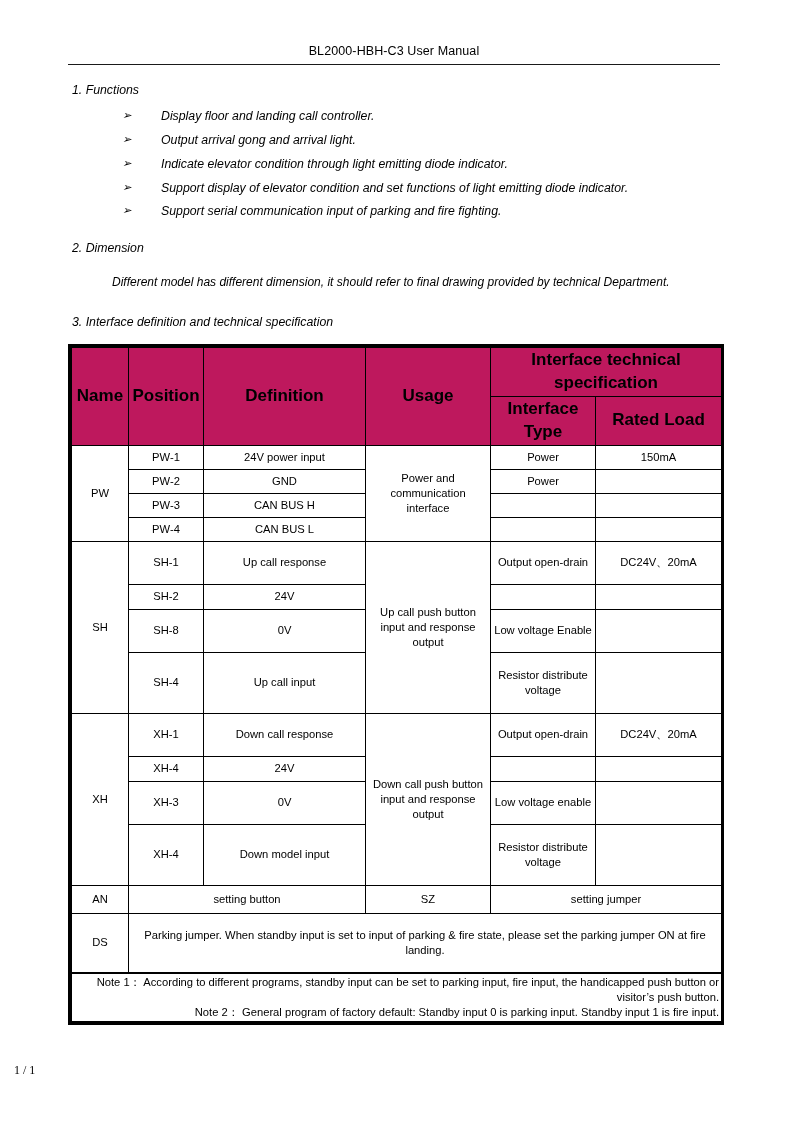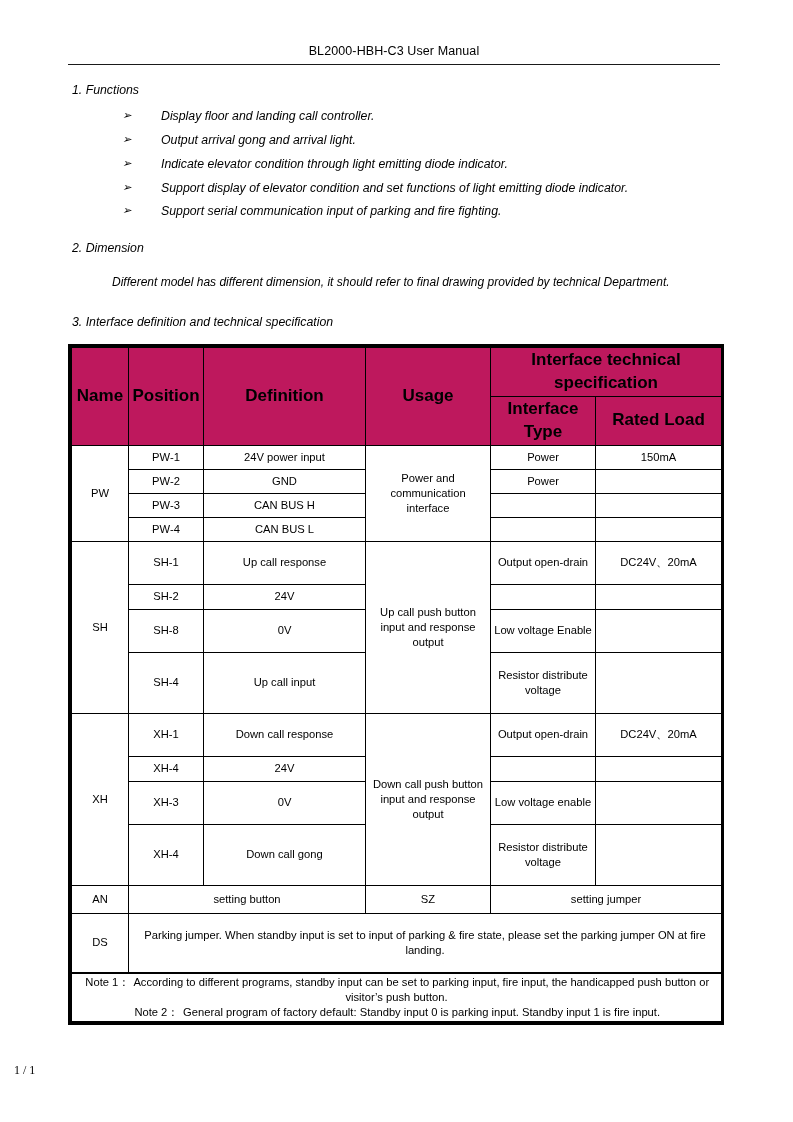--- a/index.html
+++ b/index.html
@@ -131,21 +131,21 @@
     text-align: justify;
     padding: 4px 9px 4px 9px;
     line-height: 2.0;
   }
   .notes-cell {
     padding: 3px 8px 4px 8px;
     text-align: left;
     line-height: 1.85;
     border-top: 2px solid #000 !important;
   }
-  .note-line { white-space: normal; }
+  .note-line { white-space: normal; text-align: right; }
   .note-lbl { display: inline-block; min-width: 47px; }
 
   
   .footer {
     position: absolute;
     left: 14px;
     top: 1063px;
     width: 793px;
     font-family: "Liberation Serif", serif;
     font-size: 12px;
@@ -285,21 +285,21 @@
             <td></td>
           </tr>
           <tr>
             <td class="r-c">XH-3</td>
             <td>0V</td>
             <td>Low voltage enable</td>
             <td></td>
           </tr>
           <tr>
             <td class="r-d">XH-4</td>
-            <td>Down call gong</td>
+            <td>Down model input</td>
             <td>Resistor distribute voltage</td>
             <td></td>
           </tr>
           <tr>
             <td class="an-row">AN</td>
             <td class="an-row left-al" colspan="2">setting button</td>
             <td class="an-row" style="width:42px">SZ</td>
             <td class="an-row left-al" colspan="2">setting jumper</td>
           </tr>
           <tr>

